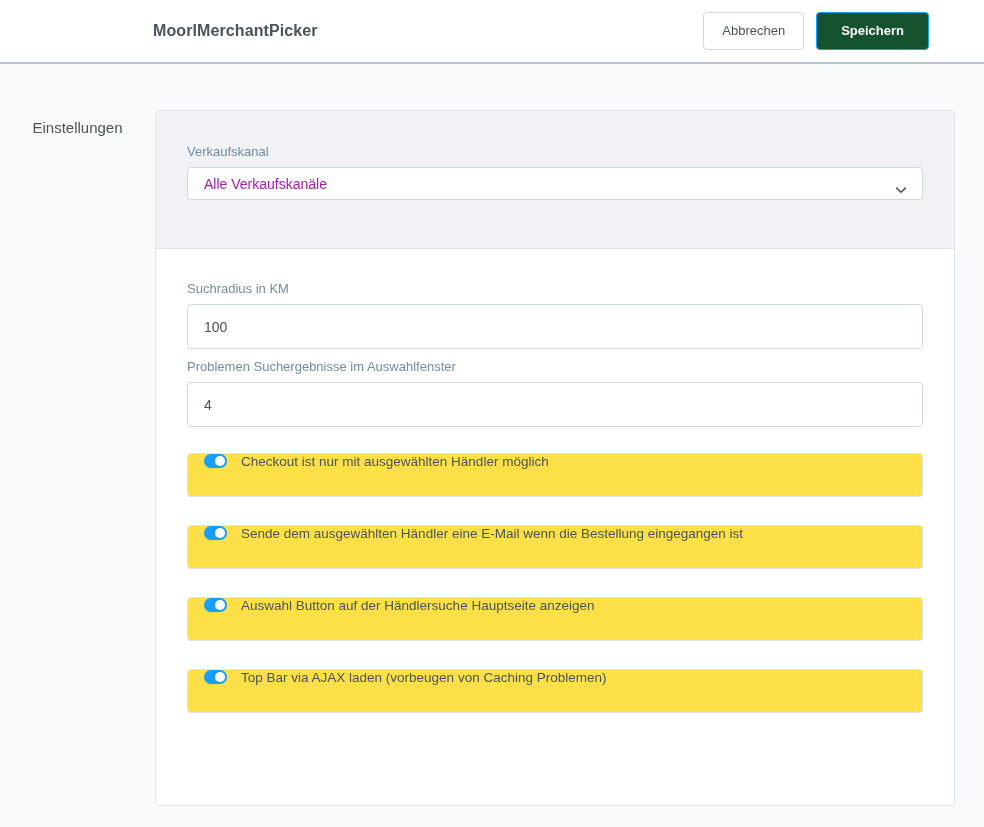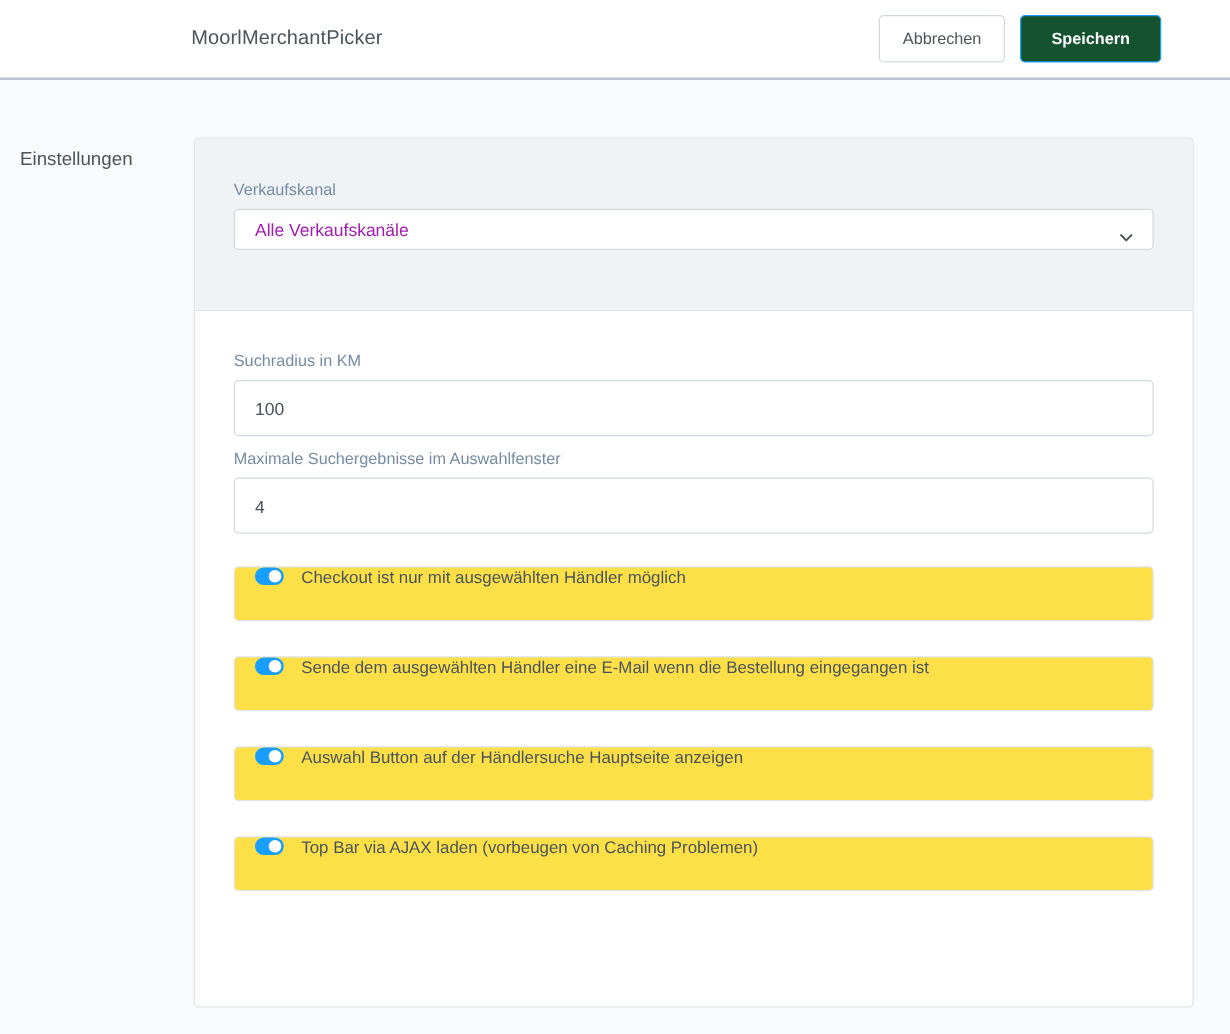--- a/index.html
+++ b/index.html
@@ -23,21 +23,21 @@
     border-bottom: 2px solid #b8c4cf;
     display: flex;
     align-items: center;
     padding: 0 55px 0 0;
     position: relative;
   }
   .app-title {
     font-size: 16px;
     color: #4a545b;
     margin-left: 153px;
-    font-weight: 400;
+    font-weight: 700;
     letter-spacing: .1px;
   }
   .header-actions {
     margin-left: auto;
     display: flex;
     align-items: center;
     gap: 12px;
   }
   .btn {
     font-family: "Liberation Sans", sans-serif;
@@ -63,22 +63,22 @@
   }
 
   
   .page-body {
     display: flex;
     padding-top: 46px;
   }
   .side-col {
     width: 155px;
     flex: 0 0 155px;
-    padding-left: 16px;
     padding-top: 9px;
+    text-align: center;
   }
   .side-title {
     font-size: 15px;
     color: #4a545b;
   }
   .content-col {
     flex: 1 1 auto;
     padding-right: 29px;
   }
 
@@ -217,21 +217,21 @@
       </div>
 
       <div class="card-body">
 
         <div class="field">
           <label class="field-label">Suchradius in KM</label>
           <input class="text-input" type="text" value="100" style="">
         </div>
 
         <div class="field">
-          <label class="field-label">Maximale Suchergebnisse im Auswahlfenster</label>
+          <label class="field-label">Problemen Suchergebnisse im Auswahlfenster</label>
           <input class="text-input" type="text" value="4" style="">
         </div>
 
         <div class="switch-row" style="margin-top:26px;">
           <span class="switch">
               <span class="knob"></span>
             </span>
           <span class="switch-label">Checkout ist nur mit ausgewählten Händler möglich</span>
         </div>
 

